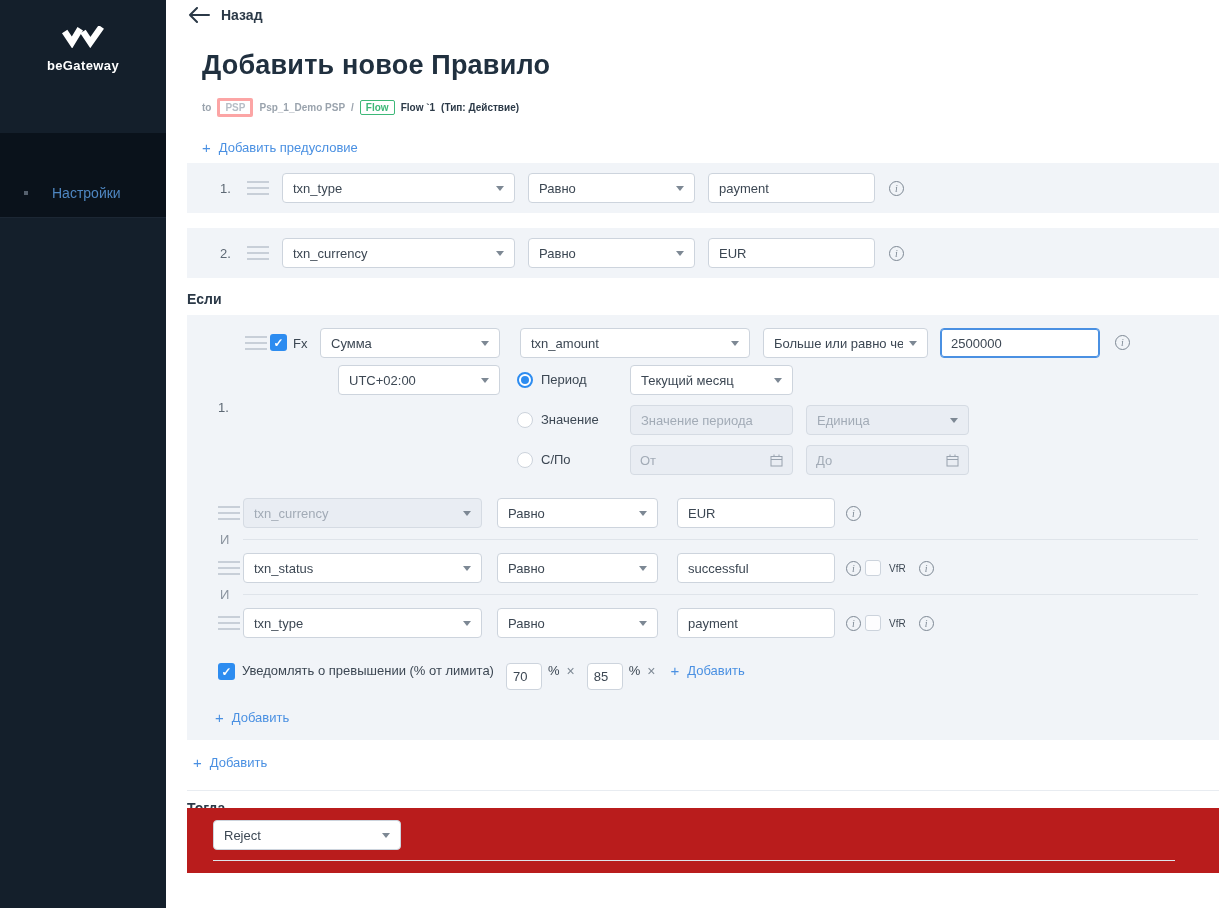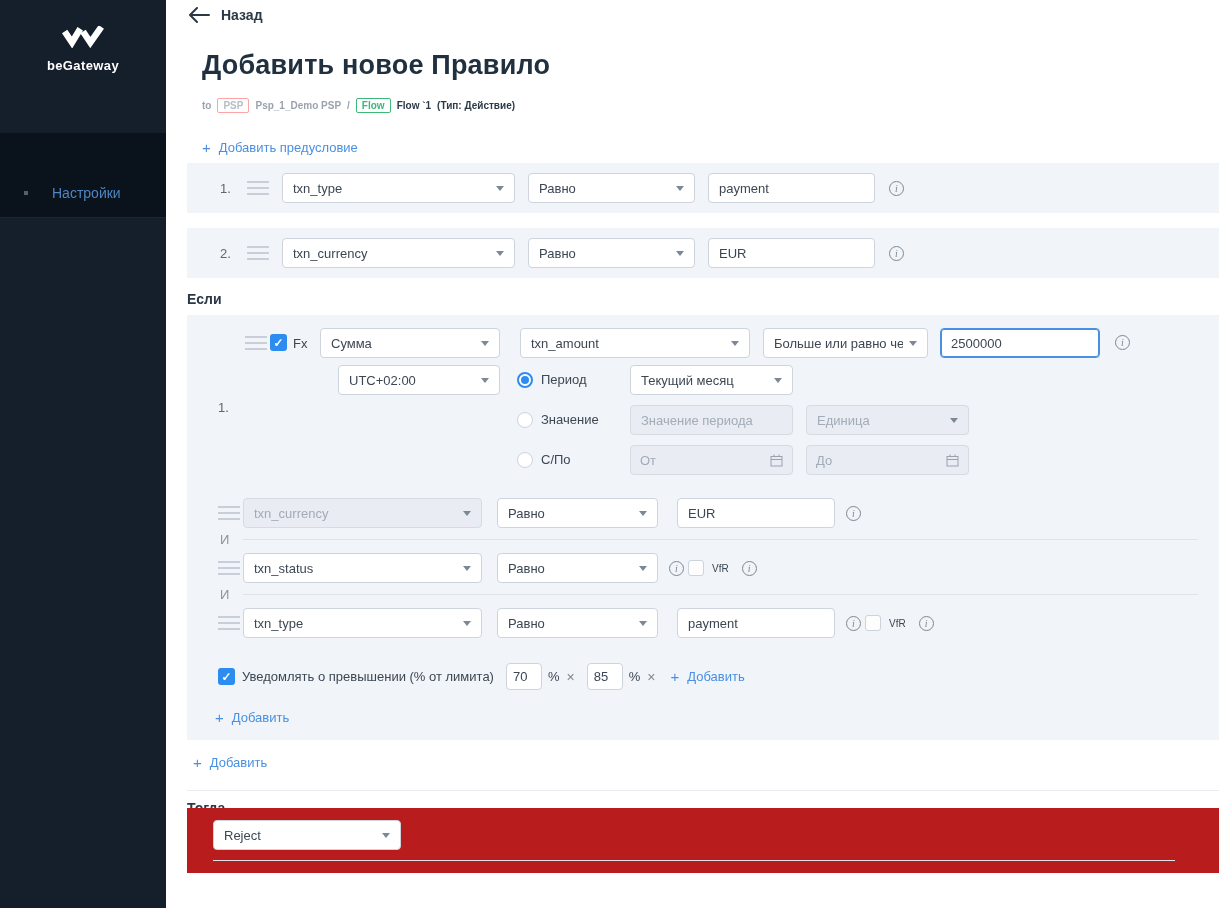--- a/index.html
+++ b/index.html
@@ -19,21 +19,21 @@
   .submenu-bullet { width:4px; height:4px; background:#55606d; display:inline-block; }
   .submenu-label { margin-left:24px; color:#4e86c1; font-size:14px; }
   
   .main { position:absolute; left:166px; top:0; width:1053px; height:908px; background:#fff; }
   .back-row { position:absolute; top:7px; left:22px; display:flex; align-items:center; cursor:pointer; }
   .back-label { margin-left:11px; font-size:14px; font-weight:700; color:#2b3947; }
   .page-title { position:absolute; top:50px; left:36px; font-size:27px; font-weight:800; color:#20303f; letter-spacing:.2px; }
   .breadcrumb { position:absolute; top:98px; left:36px; display:flex; align-items:center; font-size:10px; font-weight:700; color:#9aa3ad; }
   .breadcrumb > * { margin-right:6px; }
   .badge { font-size:10px; font-weight:700; border-radius:2px; padding:1px 5px; background:#fff; }
-  .badge.psp { color:#b6bdc6; border:1px solid #fca5a5; }
+  .badge.psp { color:#b6bdc6; border:3px solid #fca5a5; }
   .badge.flow { color:#3db878; border:1px solid #3db878; }
   .crumb-dark { color:#2b3947; }
   .link { color:#4a90e2; font-size:13px; cursor:pointer; display:inline-flex; align-items:center; }
   .link .plus { margin-right:8px; font-size:15px; line-height:1; }
   .add-pre { position:absolute; top:140px; left:36px; }
   
   .sel { height:30px; background:#fff; border:1px solid #cdd4dd; border-radius:4px; display:flex; align-items:center; padding:0 10px; font-size:13px; color:#3c4753; cursor:pointer; }
   .sel .txt { flex:1; white-space:nowrap; overflow:hidden; }
   .sel .arr { width:0; height:0; border-left:4px solid transparent; border-right:4px solid transparent; border-top:5px solid #7d8894; margin-left:6px; flex:none; }
   .sel.dis { background:#e9edf3; color:#a2abb6; border-color:#d5dbe3; }
@@ -71,21 +71,21 @@
   .cond-row .sel1 { margin-left:3px; width:239px; }
   .cond-row .sel2 { margin-left:15px; width:161px; }
   .cond-row .val  { margin-left:19px; width:158px; }
   .cond-row .info { margin-left:11px; }
   .cond-row .cb   { margin-left:4px; width:16px; height:16px; }
   .cond-row .vfr  { margin-left:8px; font-size:10px; color:#3c4753; }
   .cond-row .info2 { margin-left:13px; }
   .and-sep { position:absolute; left:33px; width:978px; display:flex; align-items:center; }
   .and-sep .and-lbl { font-size:13px; color:#8a939e; }
   .and-sep .and-line { flex:1; height:1px; background:#dfe4ea; margin-left:14px; }
-  .notify-row { position:absolute; left:0; top:348px; width:1032px; display:flex; align-items:center; }
+  .notify-row { position:absolute; left:0; top:348px; width:1032px; display:flex; align-items:flex-start; }
   .notify-row .cb { margin-left:31px; }
   .notify-row .n-label { margin-left:7px; font-size:13px; color:#3c4753; }
   .pct-inp { margin-left:12px; width:36px; height:27px; padding:0 6px; text-align:left; }
   .pct-sign { margin-left:6px; font-size:13px; color:#3c4753; }
   .pct-x { margin-left:7px; font-size:14px; color:#7d8894; cursor:pointer; }
   .notify-row .link { margin-left:15px; }
   
   .divider { position:absolute; left:21px; top:790px; width:1032px; height:1px; background:#e8ecf1; }
   .then-title { position:absolute; left:21px; top:800px; font-size:14px; font-weight:700; color:#2b3947; }
   .then-sub { position:absolute; left:21px; top:826px; font-size:12px; color:#8a939e; }
@@ -254,20 +254,21 @@
     <div class="cond-row" style="top:238px">
       <span class="drag"></span>
       <div class="sel sel1">
           <span class="txt">txn_status</span>
           <span class="arr"></span>
         </div>
       <div class="sel sel2">
           <span class="txt">Равно</span>
           <span class="arr"></span>
         </div>
+      <span class="val" style="width:158px"><input class="inp" value="successful" style=""></span>
       <span class="info">i</span>
       <span class="cb off"></span>
       <span class="vfr">VfR</span>
       <span class="info info2">i</span>
     </div>
 
     <div class="and-sep" style="top:272px">
       <span class="and-lbl">И</span>
       <span class="and-line"></span>
     </div>

